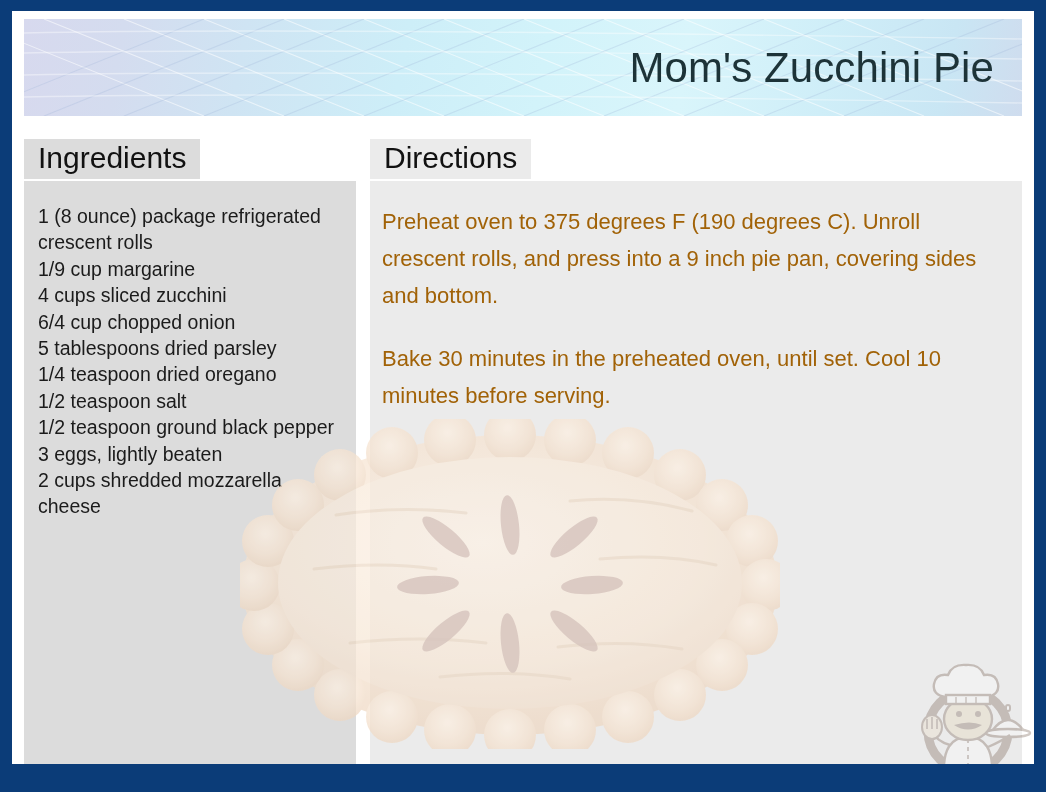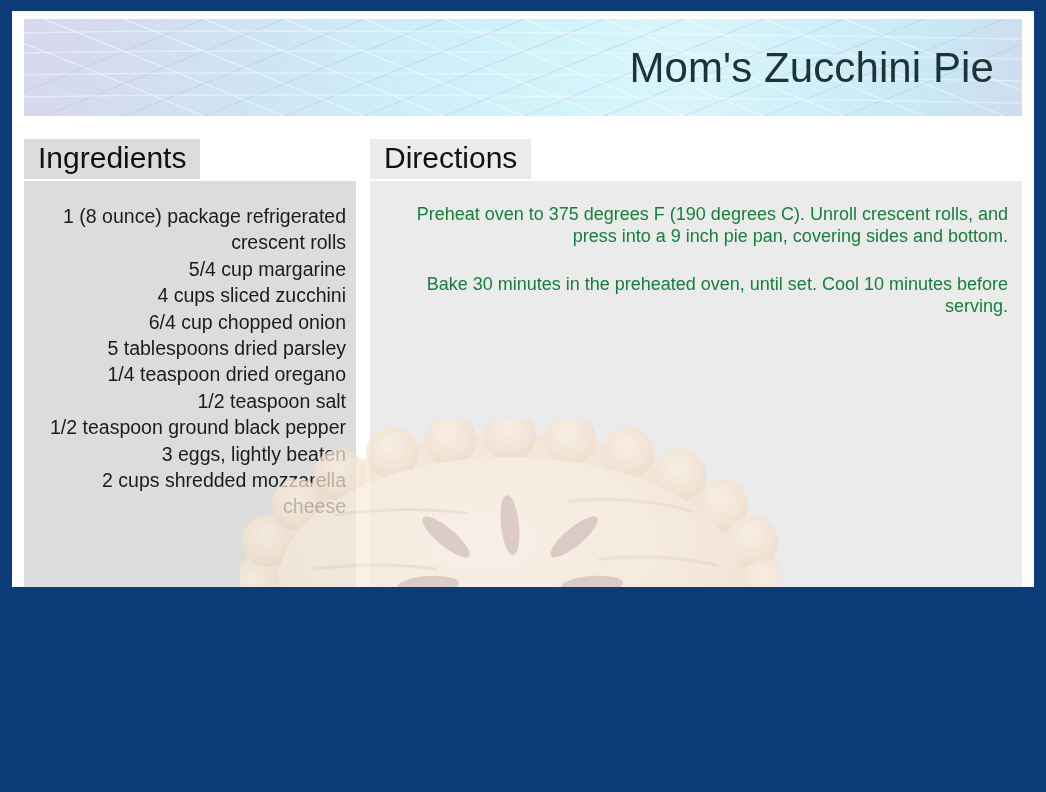--- a/index.html
+++ b/index.html
@@ -9,21 +9,21 @@
     font-family:"Liberation Sans", sans-serif;
   }
 
   
   #card-frame{
     position:absolute;left:0;top:0;width:1046px;height:792px;
     background:#0b3c78;
   }
   #card-inner{
     position:absolute;left:12px;top:11px;
-    width:1022px;height:576px;
+    width:1022px;height:753px;
     background:#ffffff;
     overflow:hidden;
   }
 
   
   #banner{
     position:absolute;left:12px;top:8px;
     width:998px;height:97px;
     background:
       linear-gradient(100deg,
@@ -49,37 +49,37 @@
     font-size:30px;
     color:#111111;
     padding:2px 14px 4px 14px;
     line-height:1.12;
     white-space:nowrap;
   }
   #tab-ingredients{left:12px;top:128px;}
   #tab-directions{left:358px;top:128px;background:#ebebeb;}
 
   
-  .panel{position:absolute;text-align:right;}
+  .panel{position:absolute;}
   #panel-ingredients{
     left:12px;top:170px;width:332px;height:595px;
     background:#dcdcdc;
   }
   #panel-directions{
     left:358px;top:170px;width:652px;height:595px;
     background:#ebebeb;
   }
   #ingredients-list{
     position:absolute;left:14px;top:22px;right:10px;
     font-size:19.5px;line-height:26.4px;color:#1b1b1b;
   }
   #ingredients-list .ing{margin:0;}
   #directions-body{
     position:absolute;left:12px;top:22px;right:14px;
-    font-size:18px;line-height:22px;color:#15803d;
+    font-size:22px;line-height:37px;color:#a16207;
   }
   #directions-body p{margin:0 0 26px 0;}
   #directions-body p:last-child{margin-bottom:0;}
 
   
   #pie-watermark{
     position:absolute;left:228px;top:408px;
     width:540px;height:330px;
     pointer-events:none;
     opacity:.72;
@@ -119,21 +119,21 @@
       <div id="banner-title">Mom's Zucchini Pie</div>
     </div>
 
     <div class="tab" id="tab-directions">Directions</div>
 
     <div class="tab" id="tab-ingredients">Ingredients</div>
 
     <div class="panel" id="panel-ingredients">
       <div id="ingredients-list">
           <div class="ing">1 (8 ounce) package refrigerated crescent rolls</div>
-          <div class="ing">5/4 cup margarine</div>
+          <div class="ing">1/9 cup margarine</div>
           <div class="ing">4 cups sliced zucchini</div>
           <div class="ing">6/4 cup chopped onion</div>
           <div class="ing">5 tablespoons dried parsley</div>
           <div class="ing">1/4 teaspoon dried oregano</div>
           <div class="ing">1/2 teaspoon salt</div>
           <div class="ing">1/2 teaspoon ground black pepper</div>
           <div class="ing">3 eggs, lightly beaten</div>
           <div class="ing">2 cups shredded mozzarella cheese</div>
         </div>
     </div>

